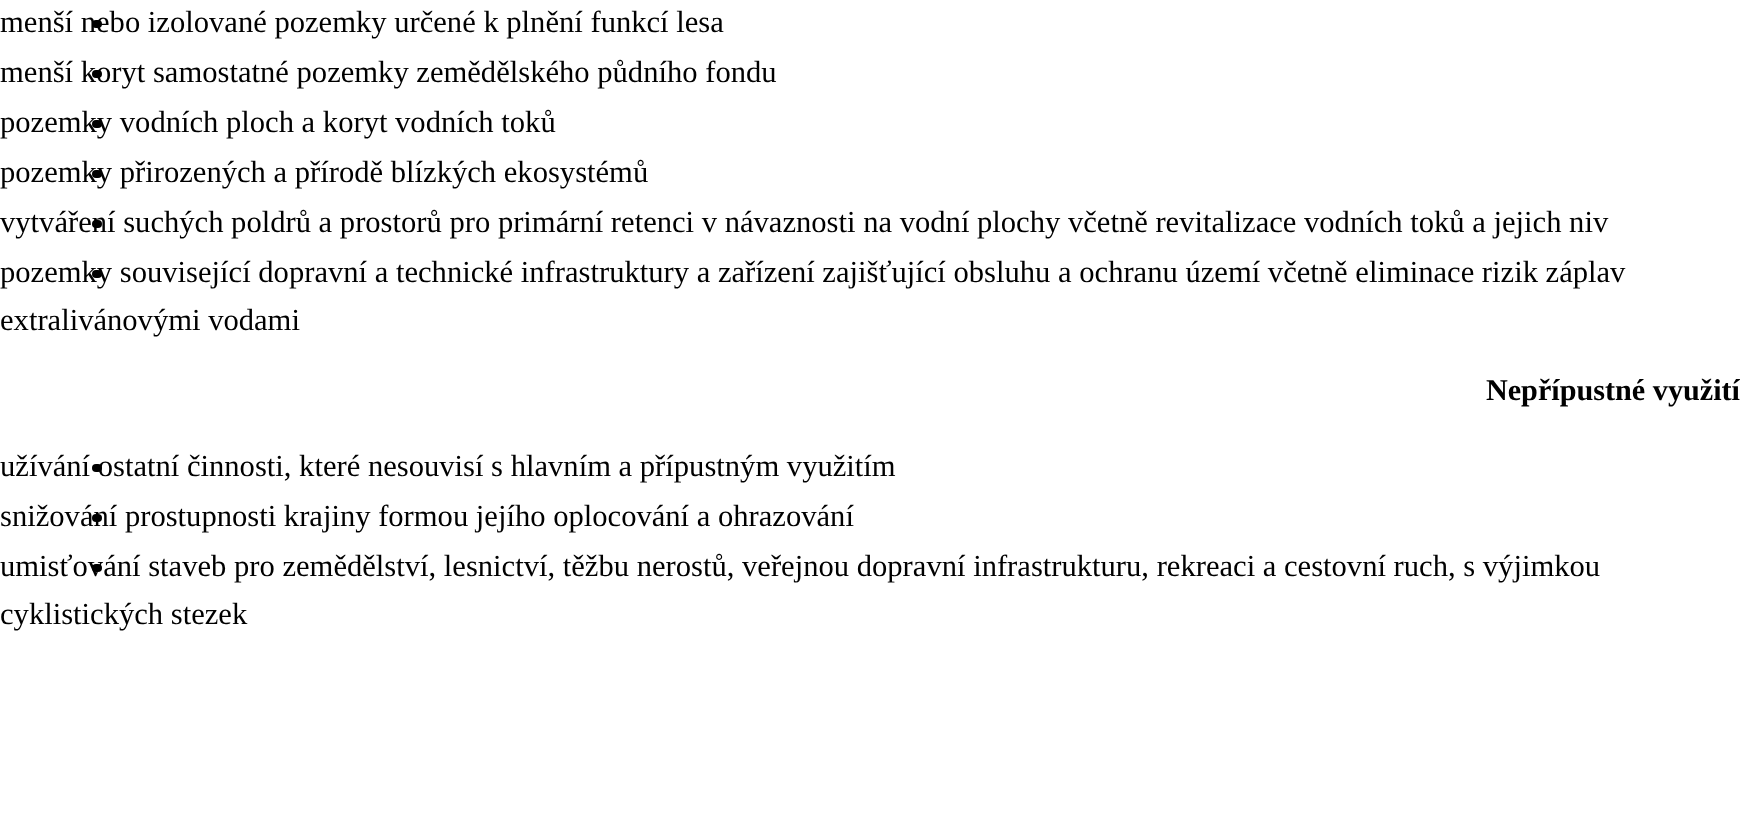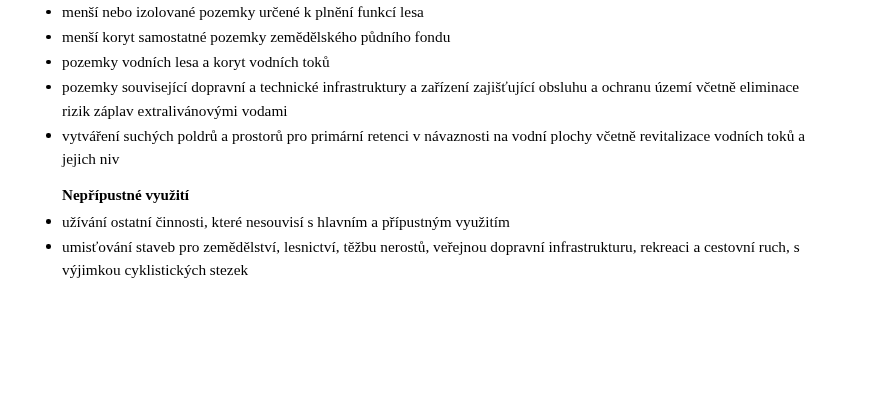--- a/index.html
+++ b/index.html
@@ -23,21 +23,20 @@
   }
   ul.bullets {
     list-style: none;
     margin: 0;
     padding: 0;
   }
   ul.bullets > li {
     position: relative;
     font-size: 15.3px;
     line-height: 23.5px;
-    padding-left: 62px;
     padding-right: 40px;
     margin: 0 0 1.5px 0;
     text-align: left;
   }
   ul.bullets > li::before {
     content: "";
     position: absolute;
     left: 46px;
     top: 9.5px;
     width: 4.5px;
@@ -45,36 +44,39 @@
     background: #000000;
     border-radius: 50%;
   }
   .section-heading {
     font-family: "Liberation Serif", serif;
     font-weight: bold;
     font-size: 15.1px;
     line-height: 23px;
     padding-left: 62px;
     margin-top: 13px;
-    margin-bottom: 3px;
+    margin-bottom: 14px;
+    text-align: right;
   }
 </style>
 </head>
 <body>
 
 <div class="page">
 
   <ul class="bullets">
     <li>menší nebo izolované pozemky určené k plnění funkcí lesa</li>
     <li>menší koryt samostatné pozemky zemědělského půdního fondu</li>
-    <li>pozemky vodních lesa a koryt vodních toků</li>
+    <li>pozemky vodních ploch a koryt vodních toků</li>
+    <li>pozemky přirozených a přírodě blízkých ekosystémů</li>
+    <li>vytváření suchých poldrů a prostorů pro primární retenci v návaznosti na vodní plochy včetně revitalizace vodních toků a jejich niv</li>
     <li>pozemky související dopravní a technické infrastruktury a zařízení zajišťující obsluhu a ochranu území včetně eliminace rizik záplav extralivánovými vodami</li>
-    <li>vytváření suchých poldrů a prostorů pro primární retenci v návaznosti na vodní plochy včetně revitalizace vodních toků a jejich niv</li>
   </ul>
 
   <div class="section-heading">Nepřípustné využití</div>
 
   <ul class="bullets">
     <li>užívání ostatní činnosti, které nesouvisí s hlavním a přípustným využitím</li>
+    <li>snižování prostupnosti krajiny formou jejího oplocování a ohrazování</li>
     <li>umisťování staveb pro zemědělství, lesnictví, těžbu nerostů, veřejnou dopravní infrastrukturu, rekreaci a cestovní ruch, s výjimkou cyklistických stezek</li>
   </ul>
 
 </div>
 
 </body></html>

